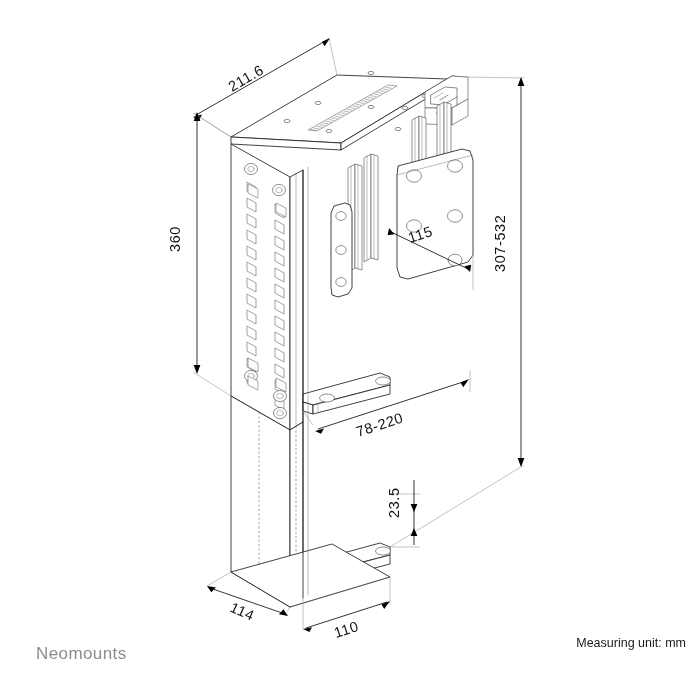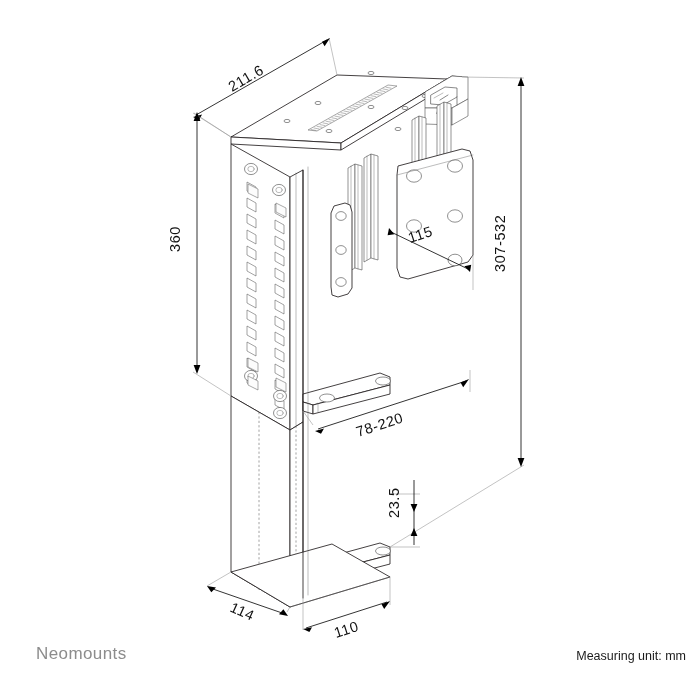--- a/index.html
+++ b/index.html
@@ -34,21 +34,21 @@
     top: 644px;
     font-size: 17px;
     letter-spacing: 0.4px;
     color: #8c8c8c;
     font-family: Liberation Sans, sans-serif;
     white-space: nowrap;
   }
   .unit-note {
     position: absolute;
     right: 14px;
-    top: 649px;
+    top: 636px;
     font-size: 12.5px;
     color: #1b1b1b;
     font-family: "Liberation Sans", sans-serif;
     white-space: nowrap;
   }
   
   .ln      { stroke: #231f20; stroke-width: 0.85; fill: none; stroke-linecap: round; stroke-linejoin: round; }
   .ln-thin { stroke: #3a3a3a; stroke-width: 0.6;  fill: none; stroke-linecap: round; stroke-linejoin: round; }
   .ln-hair { stroke: #6a6a6a; stroke-width: 0.45; fill: none; stroke-linecap: round; stroke-linejoin: round; }
   .face-w  { fill: #ffffff; stroke: #231f20; stroke-width: 0.85; stroke-linejoin: round; }

